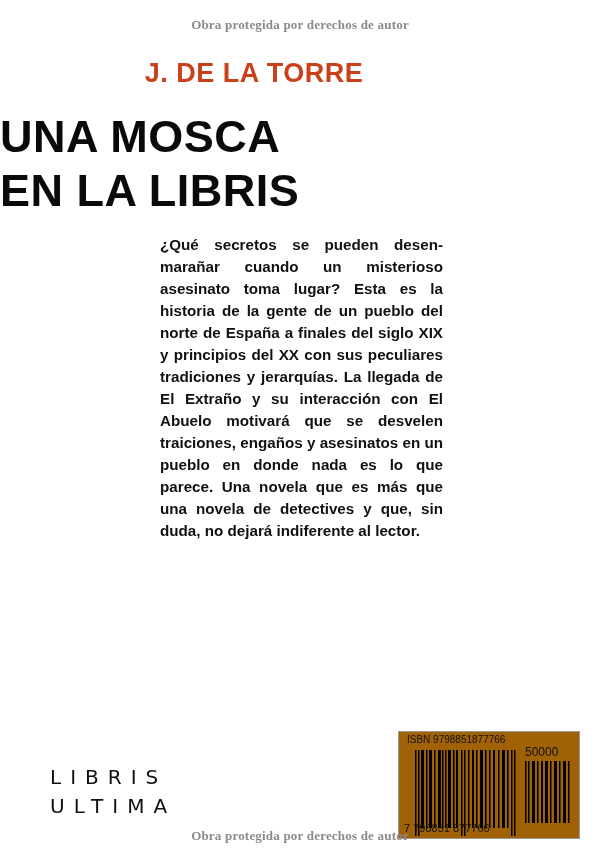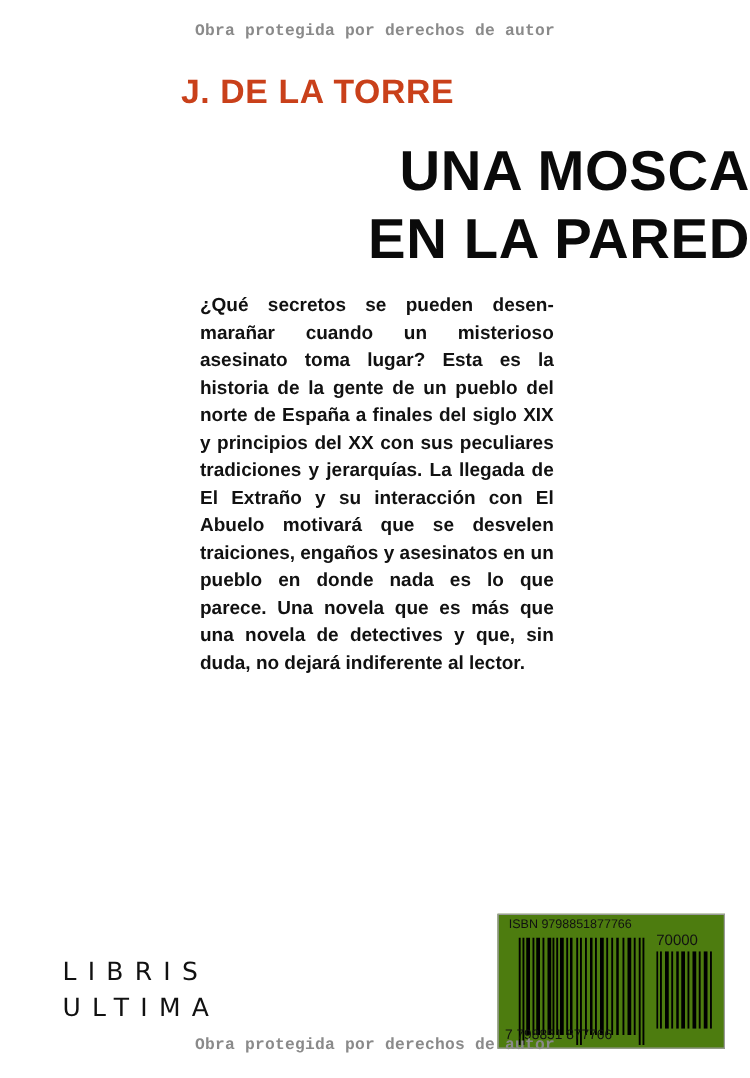--- a/index.html
+++ b/index.html
@@ -1,53 +1,53 @@
 <!DOCTYPE html>
 <html><head>
 <meta charset="utf-8">
 <style>
   html, body { margin:0; padding:0; }
   body { width:600px; height:862px; background:#ffffff; position:relative; overflow:hidden;
          font-family:"DejaVu Sans", sans-serif; }
   .watermark { position:absolute; left:0; width:600px; text-align:center; color:#8a8a8a;
-               font-family:Liberation Mono, monospace; font-size:13px; font-weight:bold; letter-spacing:0.2px; }
+               font-family:Liberation Serif, serif; font-size:13px; font-weight:bold; letter-spacing:0.2px; }
   .wm-top { top:17px; }
   .wm-bottom { top:828px; z-index:2; }
   .author { position:absolute; top:58px; left:0; width:508px; text-align:center;
             font-family:"Liberation Sans", sans-serif; font-weight:bold; font-size:27px; color:#c9401a;
             letter-spacing:0.5px; }
-  .title { position:absolute; top:110px; left:0; width:600px; text-align:right;
+  .title { position:absolute; top:110px; left:0; width:600px; text-align:left;
            font-family:"Liberation Sans", sans-serif; font-weight:bold; font-size:45px; line-height:54px;
            color:#0a0a0a; letter-spacing:0.5px; }
   .blurb { position:absolute; top:234px; left:160px; width:283px; text-align:justify;
            font-family:Liberation Sans, sans-serif; font-weight:bold; font-size:15.2px; line-height:22px;
            color:#111; hyphens:manual; }
   .publisher { position:absolute; left:50px; top:763px; font-family:"DejaVu Sans", sans-serif;
                font-size:20px; letter-spacing:9px; color:#111; line-height:29px; }
   .barcode-box { position:absolute; left:398px; top:731px; width:180px; height:106px;
-                 border:1px solid #9a9a9a; background:#4d7c0f; }
+                 border:1px solid #9a9a9a; background:#a16207; }
   .isbn-label { position:absolute; left:8px; top:2px; font-family:"Liberation Sans", sans-serif;
                 font-size:10px; color:#111; }
   .addon-num { position:absolute; left:126px; top:13px; font-family:"Liberation Sans", sans-serif;
                font-size:12px; color:#111; }
   .bars-main { position:absolute; left:15px; top:18px; height:86px; }
   .bars-addon { position:absolute; left:126px; top:29px; height:62px; }
   .bar-digits { position:absolute; left:5px; top:90px; font-family:"Liberation Sans", sans-serif;
                 font-size:11px; color:#111; background:transparent; }
 </style>
 </head>
 <body>
 
 <div class="watermark wm-top">Obra protegida por derechos de autor</div>
 
 <div class="author">J. DE LA TORRE</div>
 
 <div class="title">
   <div>UNA MOSCA</div>
-  <div>EN LA PARED</div>
+  <div>EN LA LIBRIS</div>
 </div>
 
 <div class="blurb">¿Qué secretos se pueden desen­marañar cuando un misterioso asesinato toma lugar? Esta es la historia de la gente de un pueblo del norte de España a finales del siglo XIX y principios del XX con sus peculiares tradiciones y je­rarquías. La llegada de El Extraño y su interacción con El Abuelo motivará que se desvelen traicio­nes, engaños y asesinatos en un pueblo en donde nada es lo que parece. Una novela que es más que una novela de detectives y que, sin duda, no dejará indife­rente al lector.</div>
 
 <div class="publisher">
   <div>LIBRIS</div>
   <div>ULTIMA</div>
 </div>
 
 <div class="barcode-box">
@@ -75,21 +75,21 @@
       <rect x="71" y="0" width="1.5" height="78"></rect>
         <rect x="75" y="0" width="1.5" height="78"></rect>
       <rect x="79" y="0" width="2" height="78"></rect>
         <rect x="84" y="0" width="1.5" height="78"></rect>
       <rect x="88" y="0" width="3" height="78"></rect>
         <rect x="93" y="0" width="1.5" height="78"></rect>
       <rect x="97" y="0" width="1.5" height="86"></rect>
         <rect x="100" y="0" width="1.5" height="86"></rect>
     </g>
   </svg>
-  <div class="addon-num">70000</div>
+  <div class="addon-num">50000</div>
   <svg class="bars-addon" width="46" height="62" viewBox="0 0 46 62">
     <g fill="#000">
       <rect x="0" y="0" width="1.5" height="62"></rect>
         <rect x="3" y="0" width="1.5" height="62"></rect>
       <rect x="7" y="0" width="3" height="62"></rect>
         <rect x="12" y="0" width="1.5" height="62"></rect>
       <rect x="16" y="0" width="2" height="62"></rect>
         <rect x="20" y="0" width="3" height="62"></rect>
       <rect x="25" y="0" width="1.5" height="62"></rect>
         <rect x="29" y="0" width="3" height="62"></rect>

